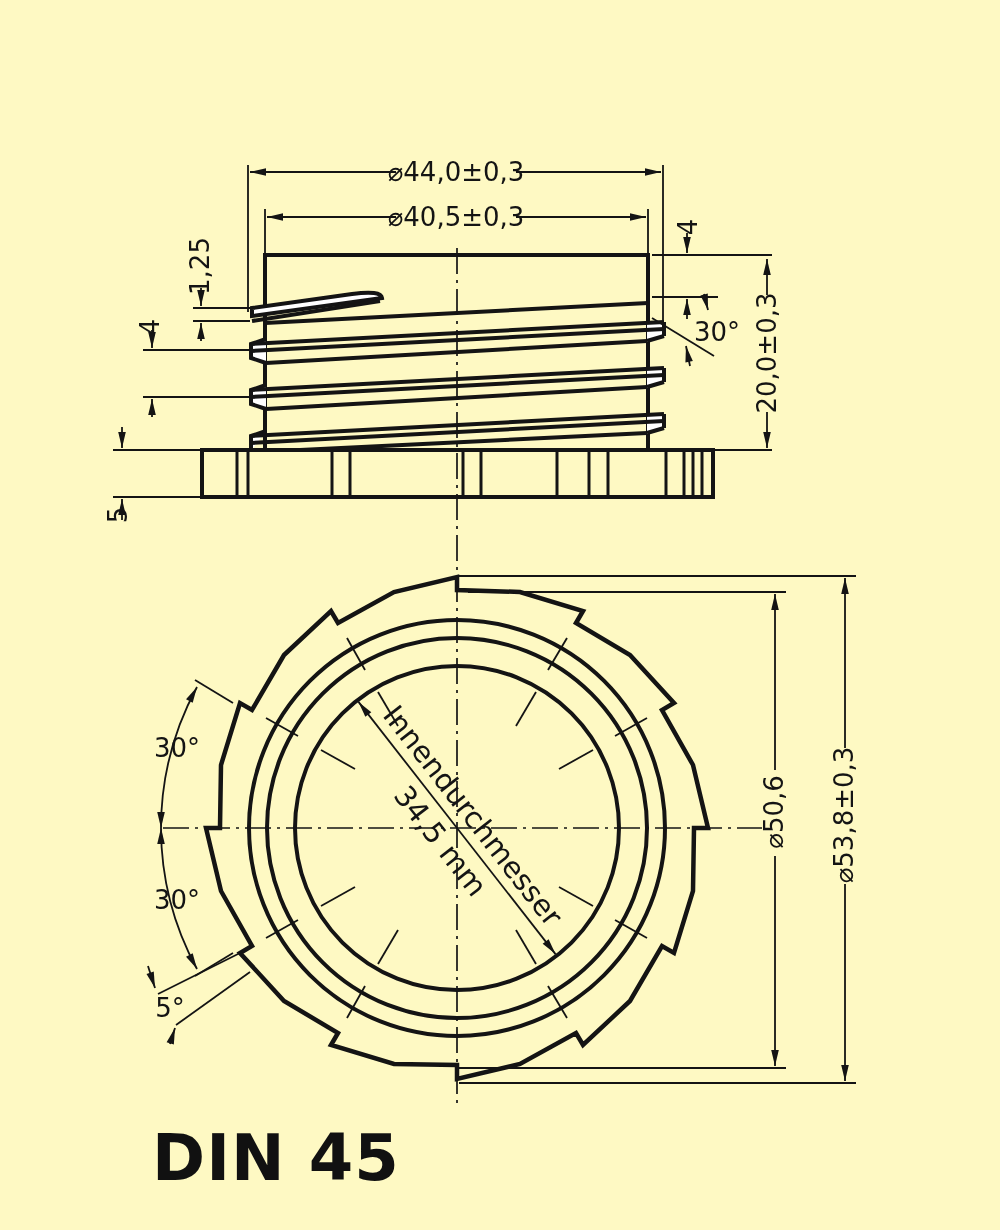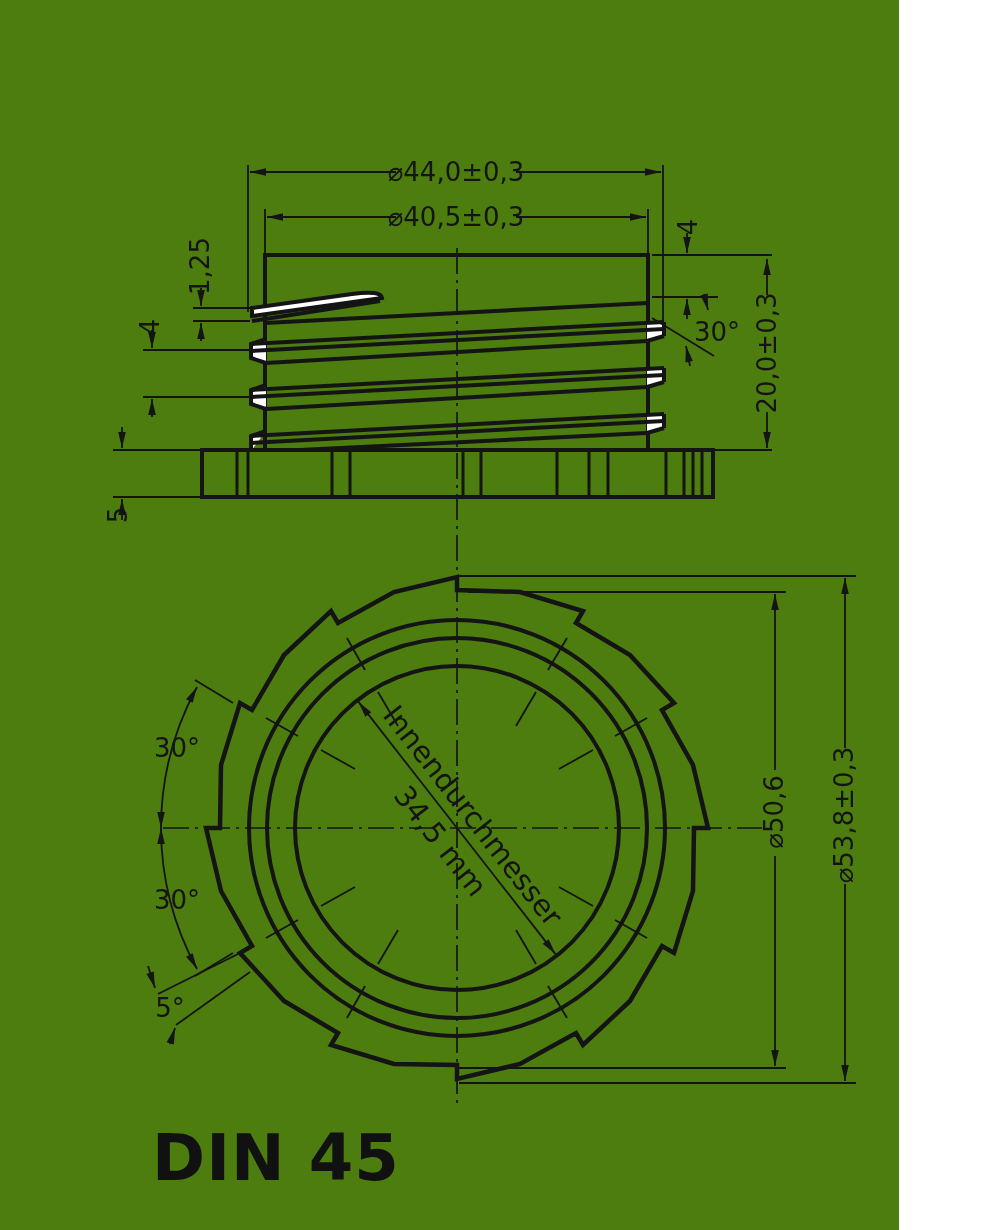--- a/index.html
+++ b/index.html
@@ -1,16 +1,16 @@
 <!DOCTYPE html>
 <html><head>
 <meta charset="utf-8">
 <style>
   html,body{margin:0;padding:0;background:#ffffff;}
-  .stage{position:relative;width:899px;height:1230px;background:#4d7c0f;overflow:hidden;
+  .stage{position:relative;width:1000px;height:1230px;background:#fef9c3;overflow:hidden;
          font-family:"DejaVu Sans",sans-serif;text-align:center;}
   svg{position:absolute;left:0;top:0;}
   .k  {stroke:#141414;stroke-width:4;fill:none;stroke-linejoin:miter;}
   .k2 {stroke:#141414;stroke-width:4.5;fill:none;stroke-linejoin:miter;}
   .m  {stroke:#141414;stroke-width:3;fill:none;}
   .t  {stroke:#141414;stroke-width:1.8;fill:none;}
   .cl {stroke:#141414;stroke-width:1.7;fill:none;stroke-dasharray:26 6 3 6;}
   .wf {fill:#ffffff;stroke:#141414;stroke-width:4;stroke-linejoin:miter;}
   .wo {fill:#ffffff;stroke:none;}
   .dim{font-size:26px;fill:#141414;}

